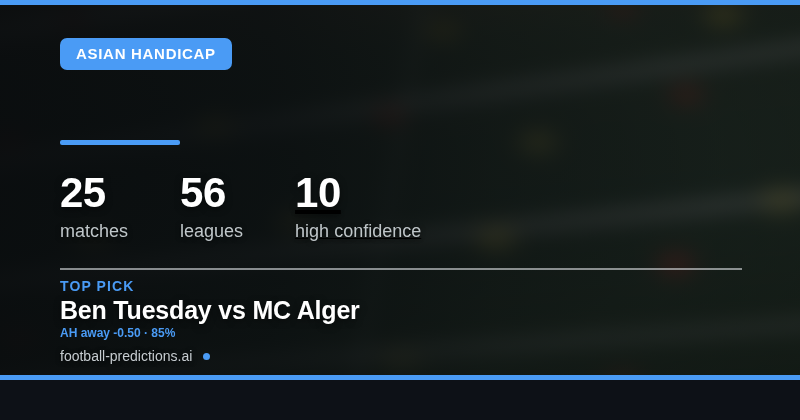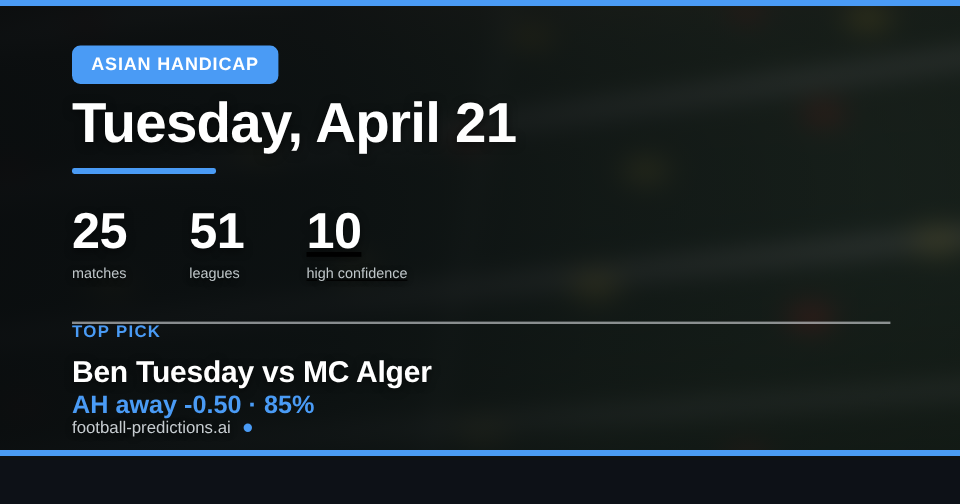--- a/index.html
+++ b/index.html
@@ -144,37 +144,37 @@
     color: #ffffff;
     font-size: 42px;
     font-weight: bold;
     line-height: 1.0;
     letter-spacing: -0.5px;
     text-shadow: 0 2px 7px rgba(0,0,0,.5);
   }
   .stat-label {
     margin-top: 7px;
     color: #bfc6c9;
-    font-size: 12px;
+    font-size: 18px;
     font-weight: normal;
     text-shadow: 0 1px 5px rgba(0,0,0,.6);
   }
 
   .divider {
     position: absolute;
     top: 268px;
     left: 0;
     width: 682px;
     height: 2px;
     background: rgba(225,230,232,.58);
   }
 
   .pick-label {
     position: absolute;
-    top: 268px;
+    top: 278px;
     left: 0;
     color: #4a9bf5;
     font-size: 14px;
     font-weight: bold;
     letter-spacing: 1.1px;
   }
 
   .pick-match {
     position: absolute;
     top: 296px;
@@ -185,21 +185,21 @@
     letter-spacing: -0.2px;
     white-space: nowrap;
     text-shadow: 0 2px 7px rgba(0,0,0,.5);
   }
 
   .pick-detail {
     position: absolute;
     top: 326px;
     left: 0;
     color: #4a9bf5;
-    font-size: 21px;
+    font-size: 12px;
     font-weight: bold;
     white-space: nowrap;
   }
 
   .footer {
     position: absolute;
     top: 348px;
     left: 0;
     display: flex;
     align-items: center;
@@ -225,30 +225,29 @@
   <div class="bg-photo"></div>
   <div class="bg-overlay"></div>
 
   <div class="accent-bar-top"></div>
   <div class="accent-bar-bottom"></div>
 
   <div class="content">
 
     <div class="badge">ASIAN HANDICAP</div>
 
-    <div class="headline">Tuesday, April 21</div>
     <div class="headline-rule"></div>
 
     <div class="stats">
       <div class="stat">
         <div class="stat-value">25</div>
         <div class="stat-label">matches</div>
       </div>
       <div class="stat">
-        <div class="stat-value">51</div>
+        <div class="stat-value">56</div>
         <div class="stat-label">leagues</div>
       </div>
       <div class="stat">
         <div class="stat-value">10</div>
         <div class="stat-label">high confidence</div>
       </div>
     </div>
 
     <div class="divider"></div>
 

